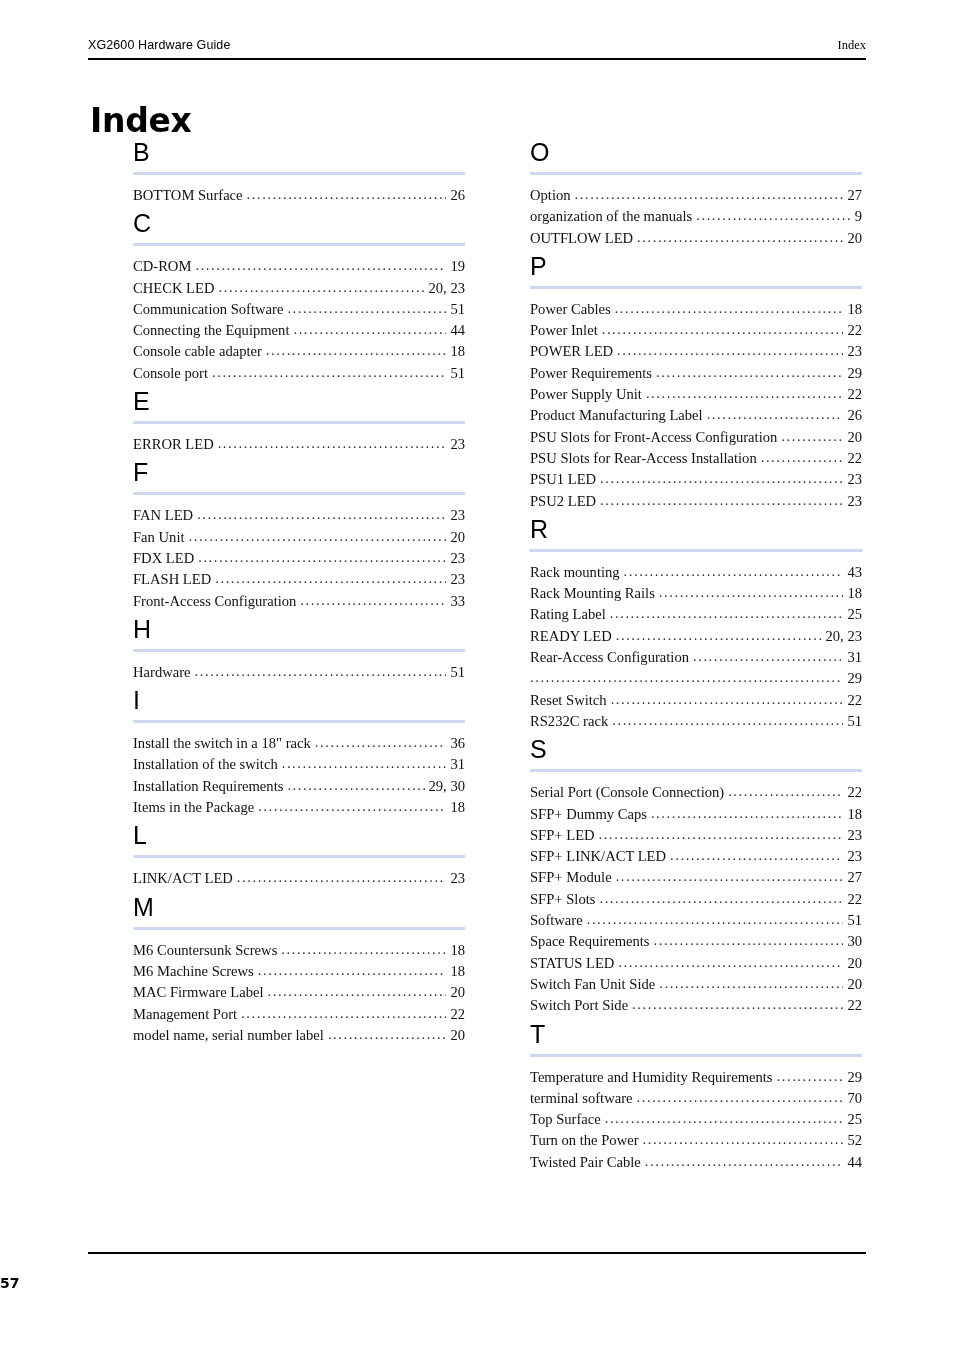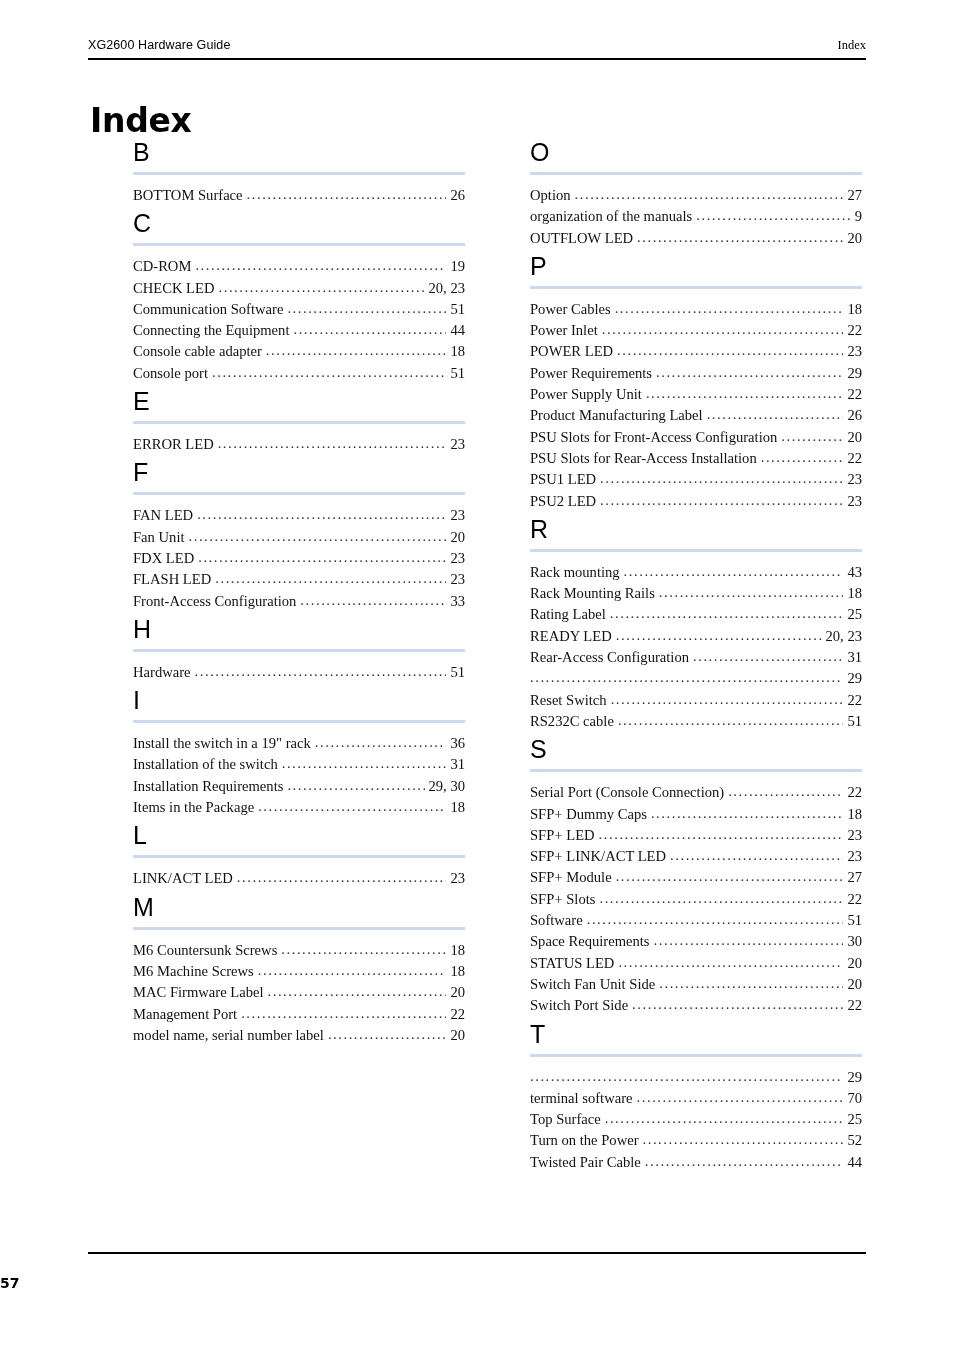--- a/index.html
+++ b/index.html
@@ -257,21 +257,21 @@
           <div class="entry">
             <span class="entry-text">Hardware</span>
             <span class="leader">.........................................................................................</span>
             <span class="entry-page">51</span>
           </div>
         </div>
         <div class="group">
           <div class="group-letter">I</div>
           <div class="group-rule" style="background: rgb(204, 217, 241);"></div>
           <div class="entry">
-            <span class="entry-text">Install the switch in a 19" rack</span>
+            <span class="entry-text">Install the switch in a 18" rack</span>
             <span class="leader">.........................................................................................</span>
             <span class="entry-page">36</span>
           </div>
           <div class="entry">
             <span class="entry-text">Installation of the switch</span>
             <span class="leader">.........................................................................................</span>
             <span class="entry-page">31</span>
           </div>
           <div class="entry">
             <span class="entry-text">Installation Requirements</span>
@@ -428,21 +428,21 @@
           <div class="entry">
             <span class="leader">.........................................................................................</span>
             <span class="entry-page">29</span>
           </div>
           <div class="entry">
             <span class="entry-text">Reset Switch</span>
             <span class="leader">.........................................................................................</span>
             <span class="entry-page">22</span>
           </div>
           <div class="entry">
-            <span class="entry-text">RS232C cable</span>
+            <span class="entry-text">RS232C rack</span>
             <span class="leader">.........................................................................................</span>
             <span class="entry-page">51</span>
           </div>
         </div>
         <div class="group">
           <div class="group-letter">S</div>
           <div class="group-rule" style="background: rgb(204, 217, 241);"></div>
           <div class="entry">
             <span class="entry-text">Serial Port (Console Connection)</span>
             <span class="leader">.........................................................................................</span>
@@ -496,20 +496,21 @@
           <div class="entry">
             <span class="entry-text">Switch Port Side</span>
             <span class="leader">.........................................................................................</span>
             <span class="entry-page">22</span>
           </div>
         </div>
         <div class="group">
           <div class="group-letter">T</div>
           <div class="group-rule" style="background: rgb(204, 217, 241);"></div>
           <div class="entry">
+            <span class="entry-text">Temperature and Humidity Requirements</span>
             <span class="leader">.........................................................................................</span>
             <span class="entry-page">29</span>
           </div>
           <div class="entry">
             <span class="entry-text">terminal software</span>
             <span class="leader">.........................................................................................</span>
             <span class="entry-page">70</span>
           </div>
           <div class="entry">
             <span class="entry-text">Top Surface</span>

